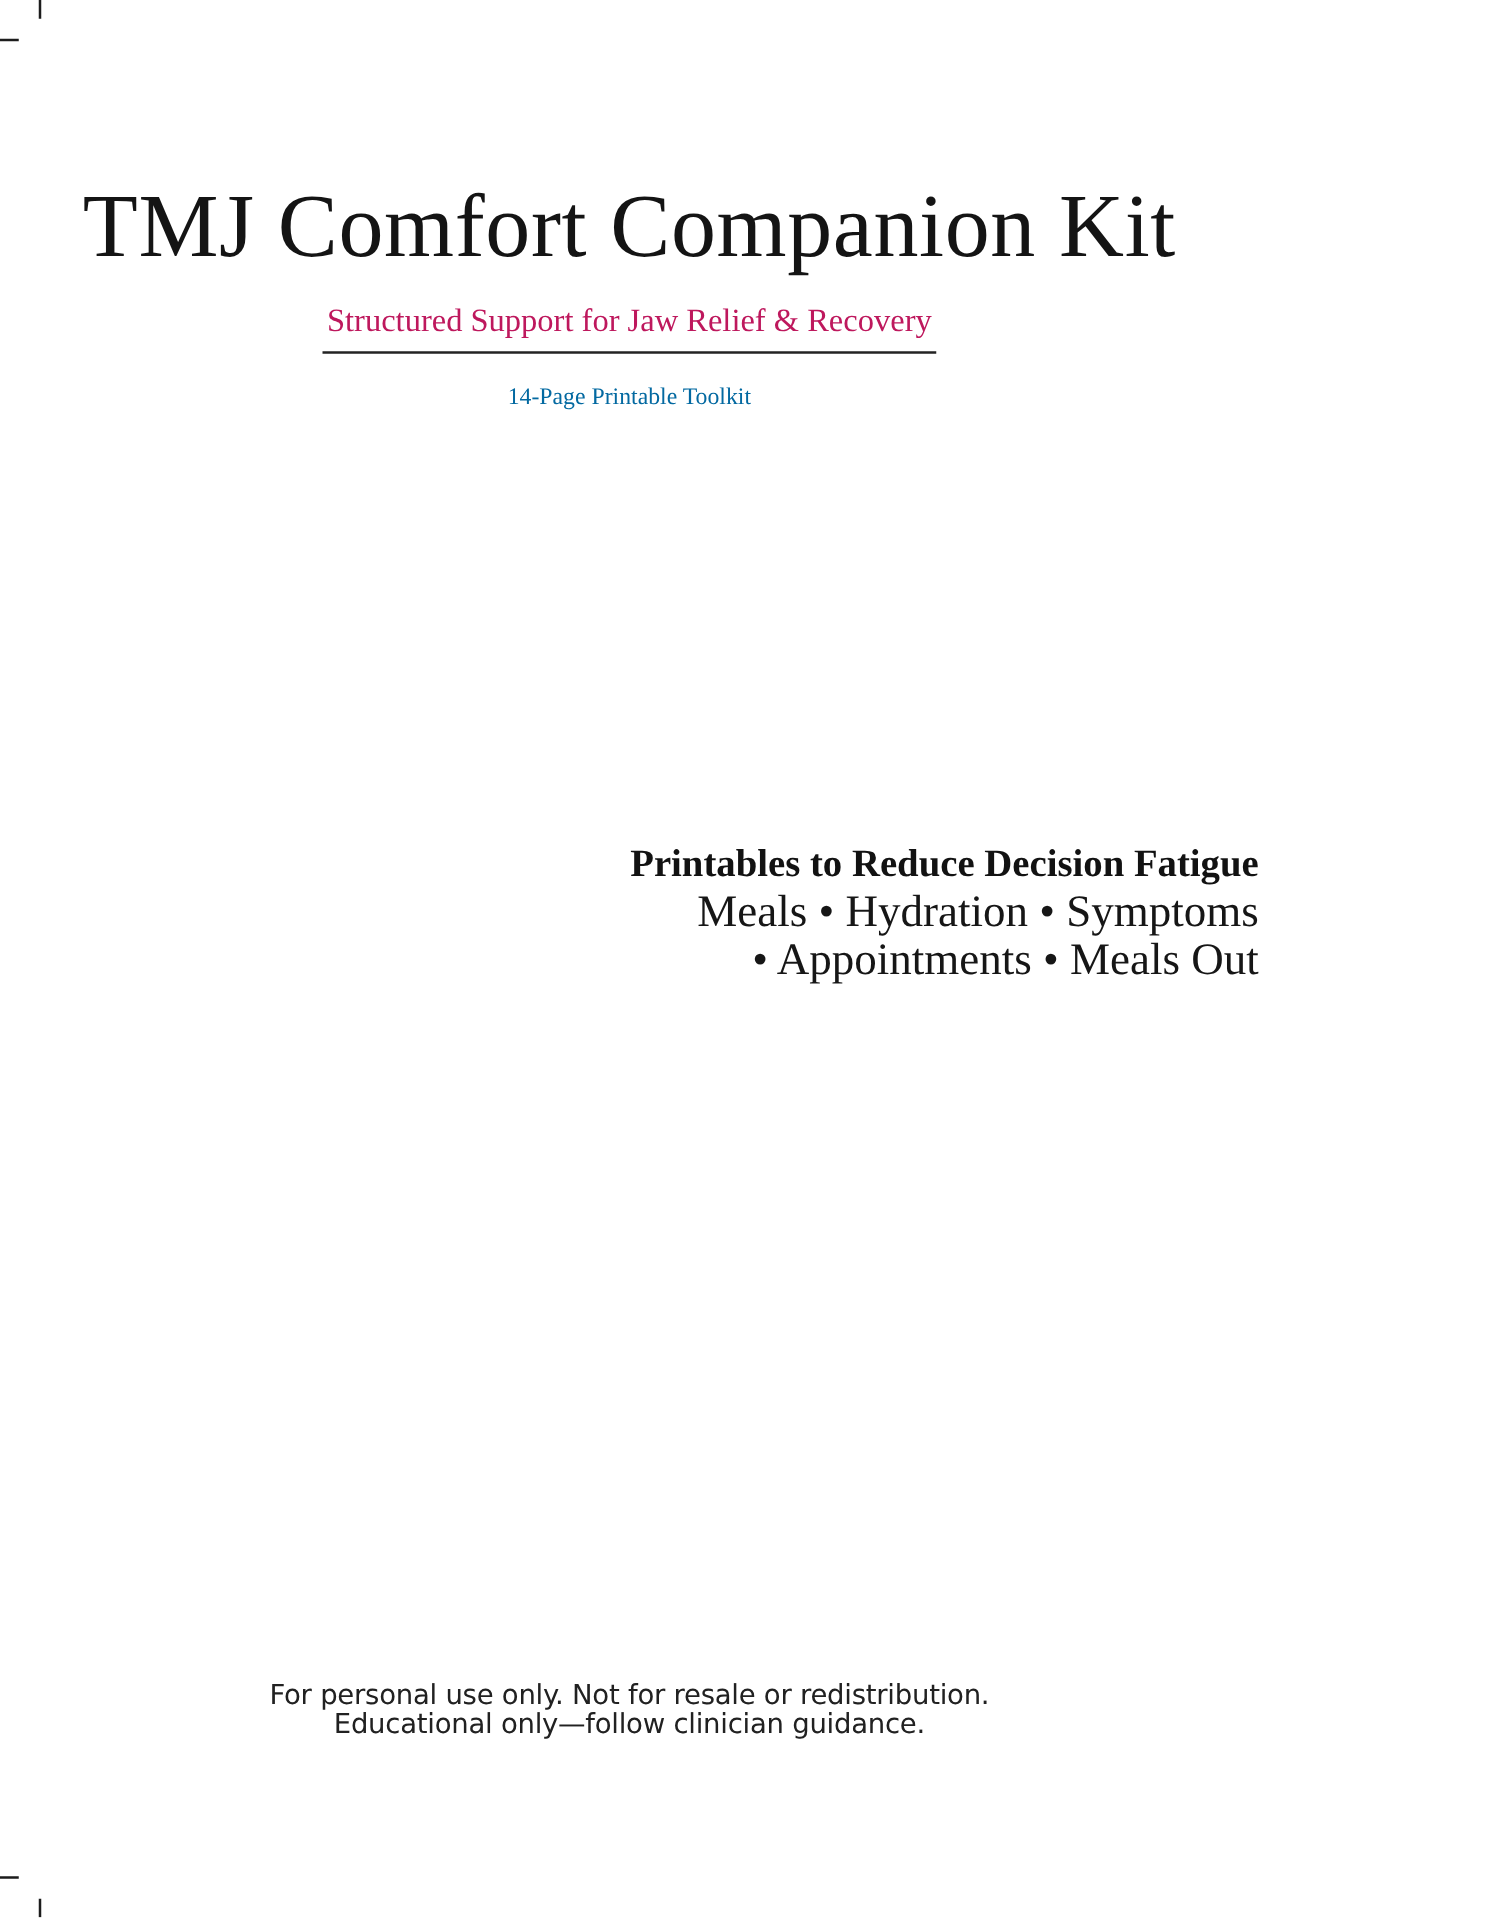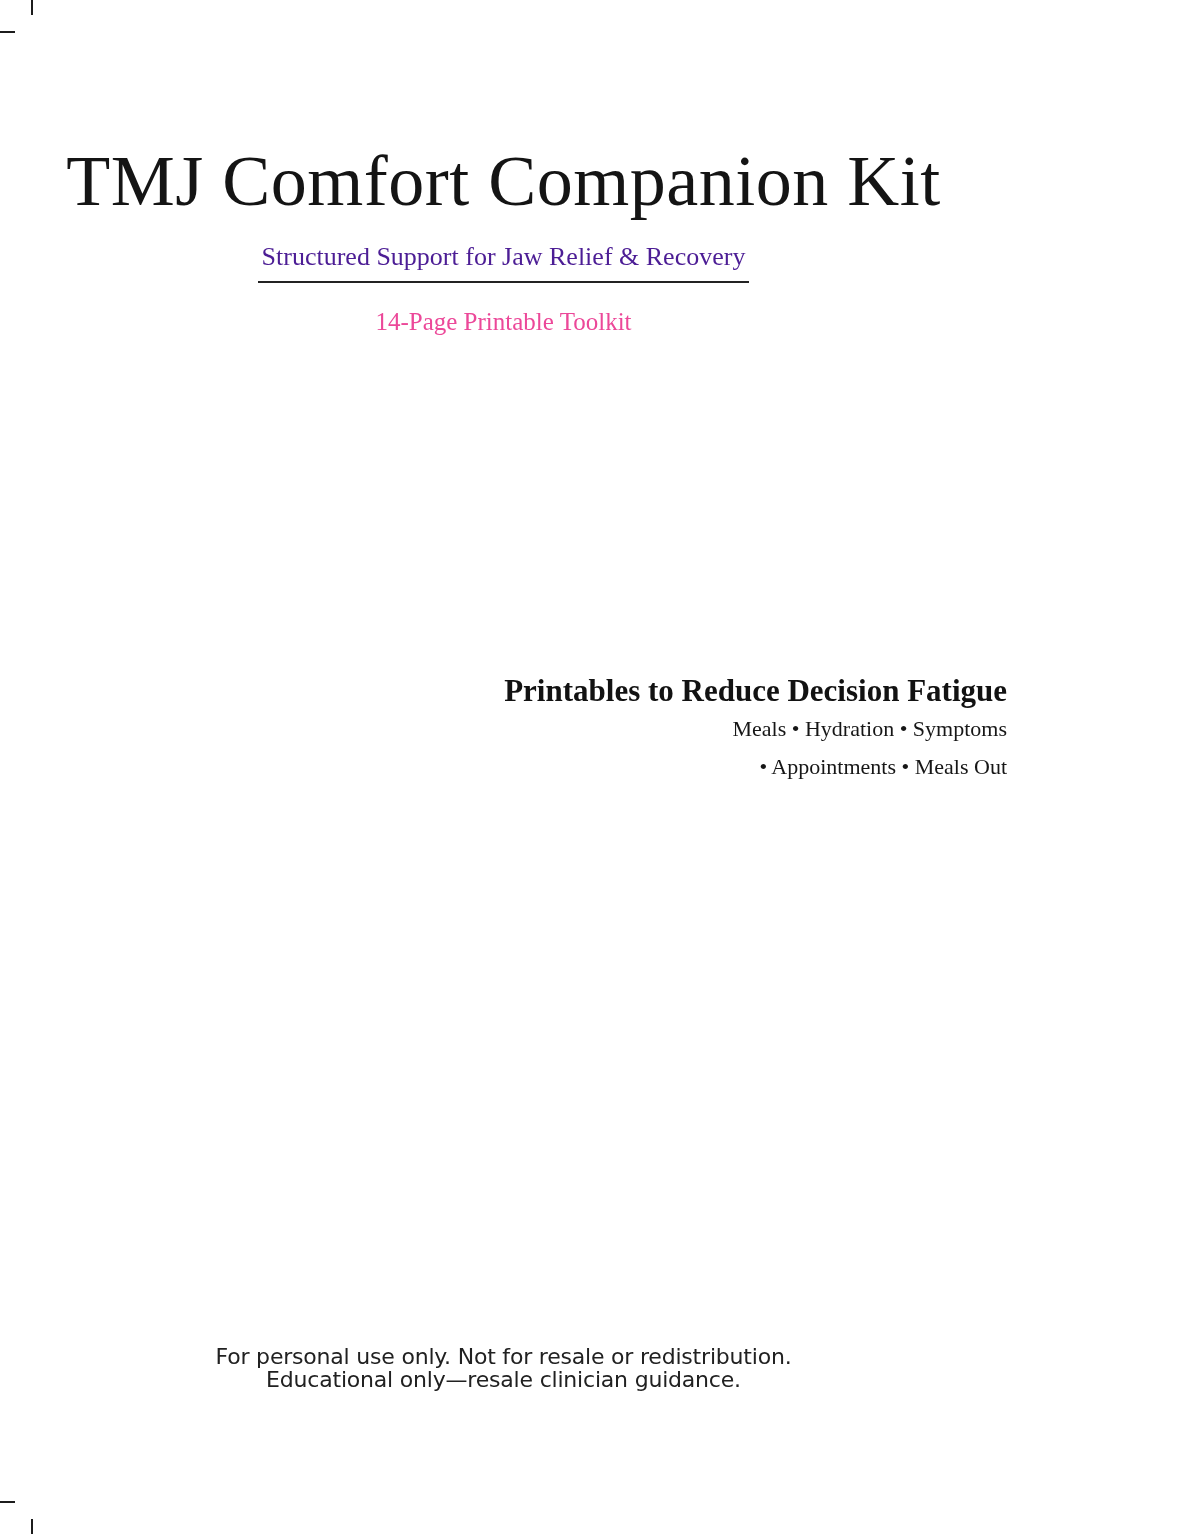--- a/index.html
+++ b/index.html
@@ -48,44 +48,44 @@
   }
   .subtitle-wrap {
     margin-top: 26px;
   }
   .subtitle {
     display: inline-block;
     font-size: 26px;
     line-height: 1.1;
     padding: 0 4px 9px 4px;
     border-bottom: 2px solid #232323;
-    color: #4c1d95;
+    color: #be185d;
   }
   .toolkit {
     margin-top: 25px;
-    font-size: 25px;
+    font-size: 19px;
     line-height: 1.1;
-    color: #ec4899;
+    color: #0369a1;
   }
 
   
   .feature {
     position: absolute;
     left: 0; right: 0;
     top: 672px;
     text-align: right;
   }
   .feature-heading {
     font-weight: 700;
     font-size: 31px;
     line-height: 38px;
     color: #121212;
   }
   .feature-line {
-    font-size: 22px;
+    font-size: 36px;
     line-height: 38px;
     color: #161616;
   }
 
   
   .disclaimer {
     position: absolute;
     left: 0; right: 0;
     top: 1345px;
     text-align: center;
@@ -119,16 +119,16 @@
   </header>
 
   <section class="feature">
     <div class="feature-heading">Printables to Reduce Decision Fatigue</div>
     <div class="feature-line">Meals • Hydration • Symptoms</div>
     <div class="feature-line">• Appointments • Meals Out</div>
   </section>
 
   <footer class="disclaimer">
     <div>For personal use only. Not for resale or redistribution.</div>
-    <div>Educational only—resale clinician guidance.</div>
+    <div>Educational only—follow clinician guidance.</div>
   </footer>
 
 </div>
 
 </body></html>

